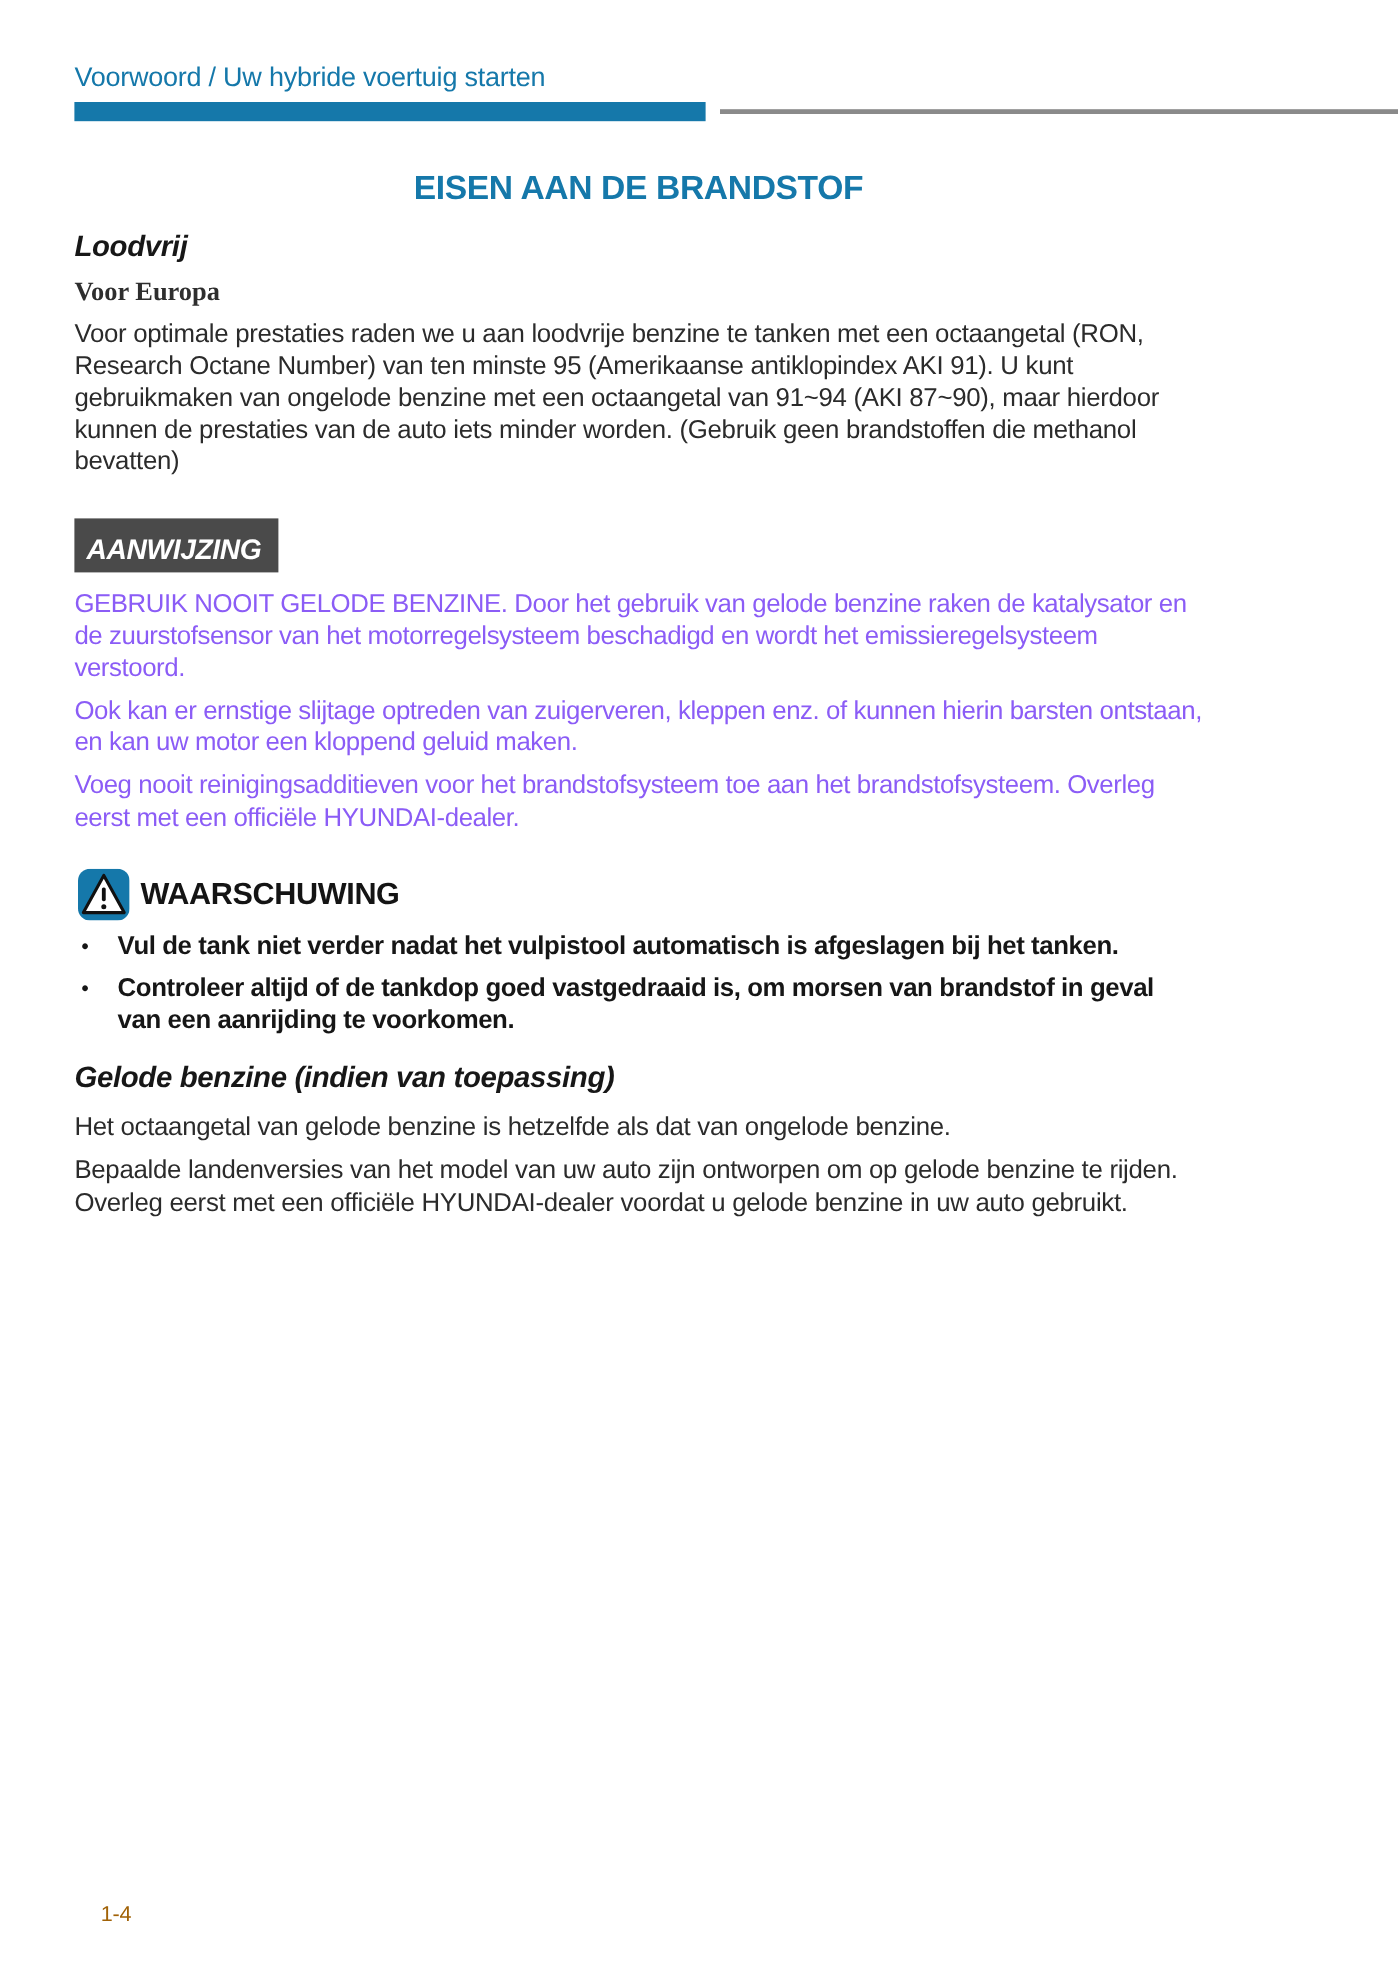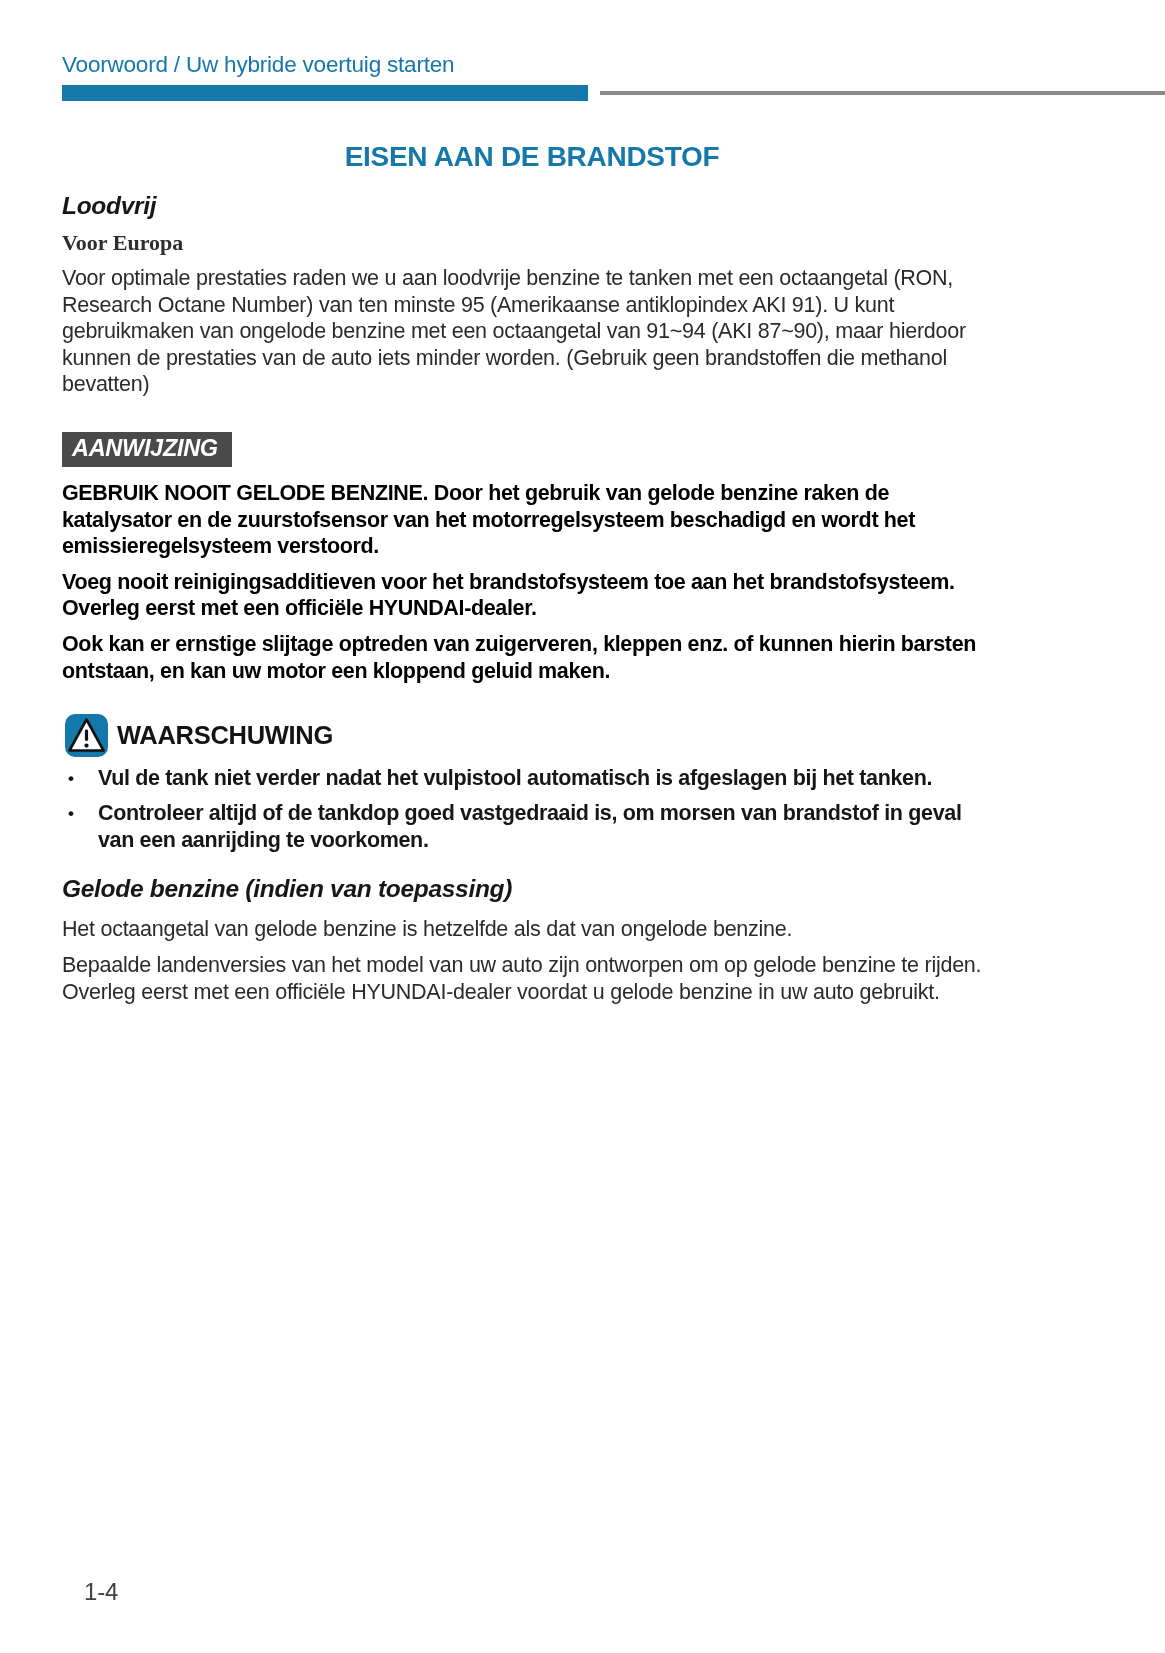--- a/index.html
+++ b/index.html
@@ -81,29 +81,29 @@
 
   
   .notice-label {
     display: inline-block;
     background: #4a4a4a;
     color: #ffffff;
     font-style: italic;
     font-weight: 800;
     font-size: 23.5px;
     letter-spacing: -0.3px;
-    padding: 3px 14px 5px 10px;
+    padding: 13px 14px 5px 10px;
     margin: 34px 0 0 0;
   }
   .para-bold {
     font-size: 21.5px;
     line-height: 26.6px;
-    font-weight: 700;
+    font-weight: 400;
     letter-spacing: -0.35px;
-    color: #000000;
+    color: #8b5cf6;
     margin: 9px 0 0 0;
   }
   .para-bold.first { margin-top: 13px; }
 
   
   .warning-head {
     display: flex;
     align-items: center;
     gap: 9px;
     margin: 30px 0 0 3px;
@@ -137,23 +137,23 @@
   }
   .bullet-text { flex: 1 1 auto; }
 
   .h-italic.gelode { margin-top: 22px; }
 
   
   .page-number {
     position: absolute;
     left: 84px;
     bottom: 47px;
-    font-size: 24px;
+    font-size: 18px;
     letter-spacing: -0.2px;
-    color: #404040;
+    color: #a16207;
   }
 </style>
 </head>
 <body>
 
 <div class="content">
 
   <div class="breadcrumb">Voorwoord / Uw hybride voertuig starten</div>
 
   <div class="rule-row">
@@ -166,22 +166,22 @@
 
   <h2 class="h-italic">Loodvrij</h2>
   <h3 class="h-serif">Voor Europa</h3>
 
   <p class="para">Voor optimale prestaties raden we u aan loodvrije benzine te tanken met een octaangetal (RON, Research Octane Number) van ten minste 95 (Amerikaanse antiklopindex AKI 91). U kunt gebruikmaken van ongelode benzine met een octaangetal van 91~94 (AKI 87~90), maar hierdoor kunnen de prestaties van de auto iets minder worden. (Gebruik geen brandstoffen die methanol bevatten)</p>
 
   <div>
     <span class="notice-label">AANWIJZING</span>
   </div>
   <p class="para-bold first">GEBRUIK NOOIT GELODE BENZINE. Door het gebruik van gelode benzine raken de katalysator en de zuurstofsensor van het motorregelsysteem beschadigd en wordt het emissieregelsysteem verstoord.</p>
+  <p class="para-bold">Ook kan er ernstige slijtage optreden van zuigerveren, kleppen enz. of kunnen hierin barsten ontstaan, en kan uw motor een kloppend geluid maken.</p>
   <p class="para-bold">Voeg nooit reinigingsadditieven voor het brandstofsysteem toe aan het brandstofsysteem. Overleg eerst met een officiële HYUNDAI-dealer.</p>
-  <p class="para-bold">Ook kan er ernstige slijtage optreden van zuigerveren, kleppen enz. of kunnen hierin barsten ontstaan, en kan uw motor een kloppend geluid maken.</p>
 
   <div class="warning-head">
     <span class="warning-icon">
       <svg width="43" height="43" viewBox="0 0 43 43" xmlns="http://www.w3.org/2000/svg">
         <rect x="0" y="0" width="43" height="43" rx="10" fill="#1578aa"></rect>
         <path d="M21.5 5.5 L38.5 36.5 L4.5 36.5 Z" fill="#ffffff" stroke="#111111" stroke-width="2.6" stroke-linejoin="round"></path>
         <rect x="19.9" y="15.5" width="3.2" height="11.5" rx="1.4" fill="#111111"></rect>
         <circle cx="21.5" cy="31.6" r="2.1" fill="#111111"></circle>
       </svg>
     </span>

